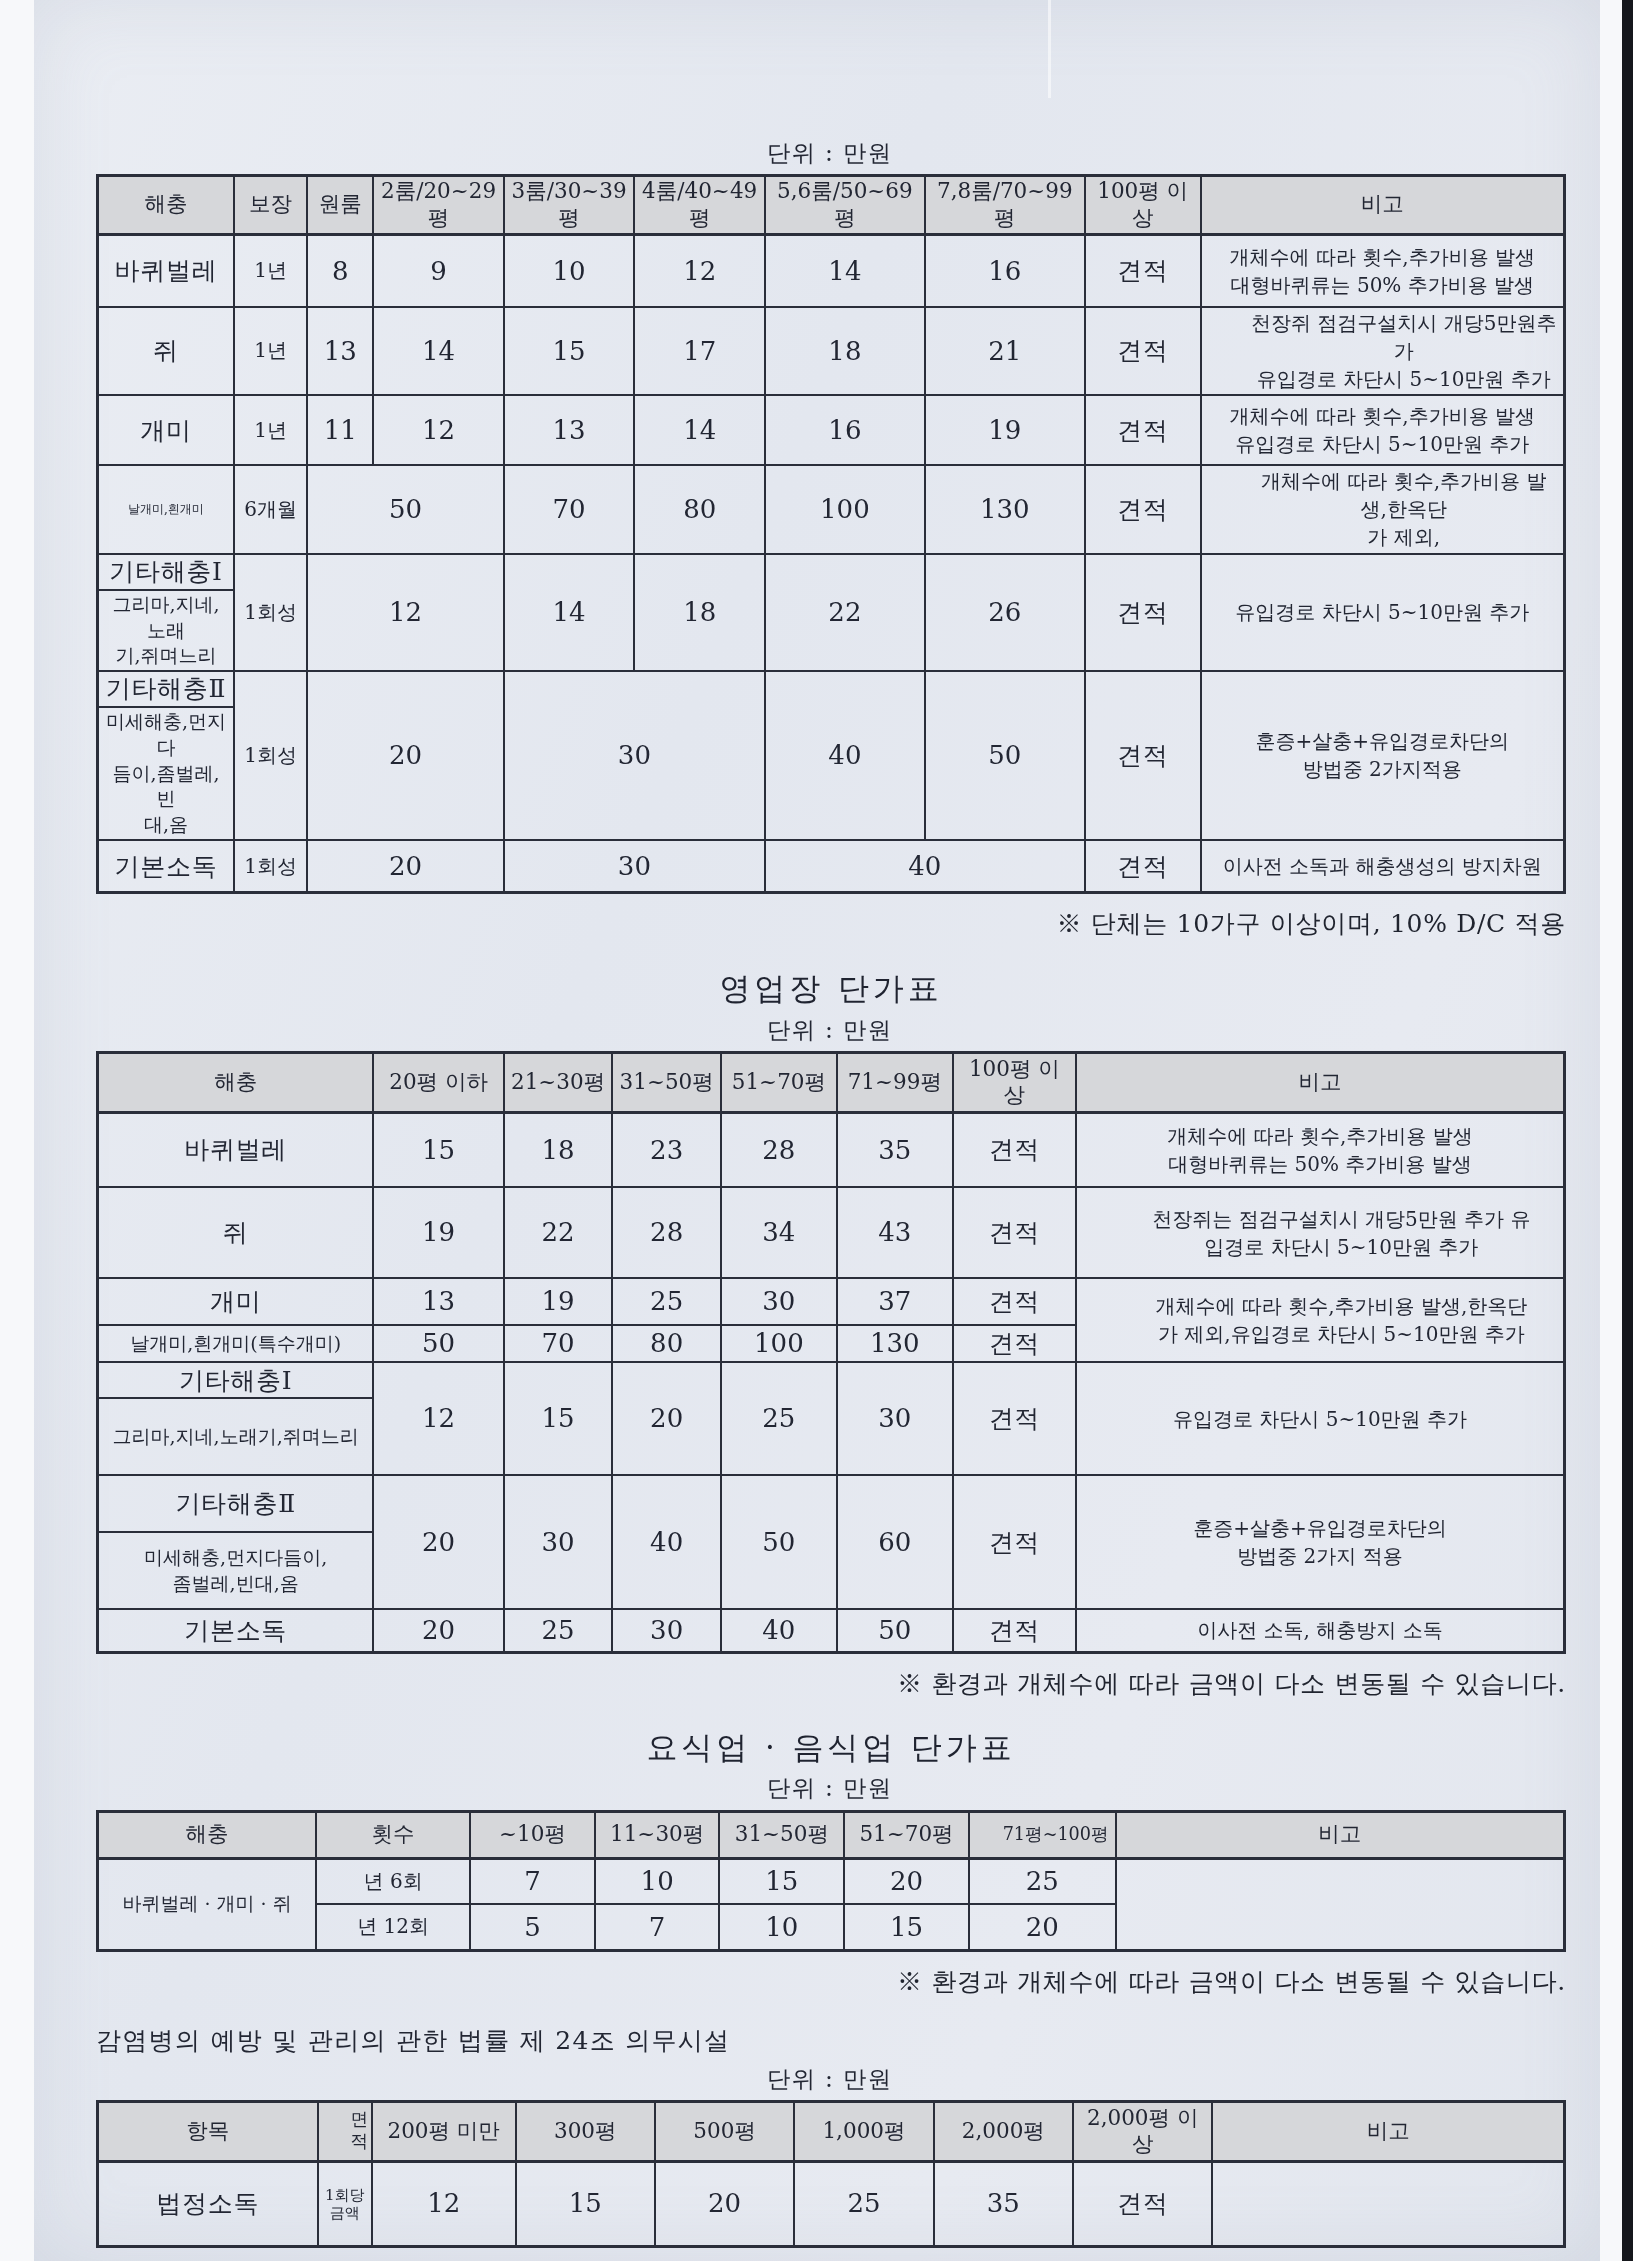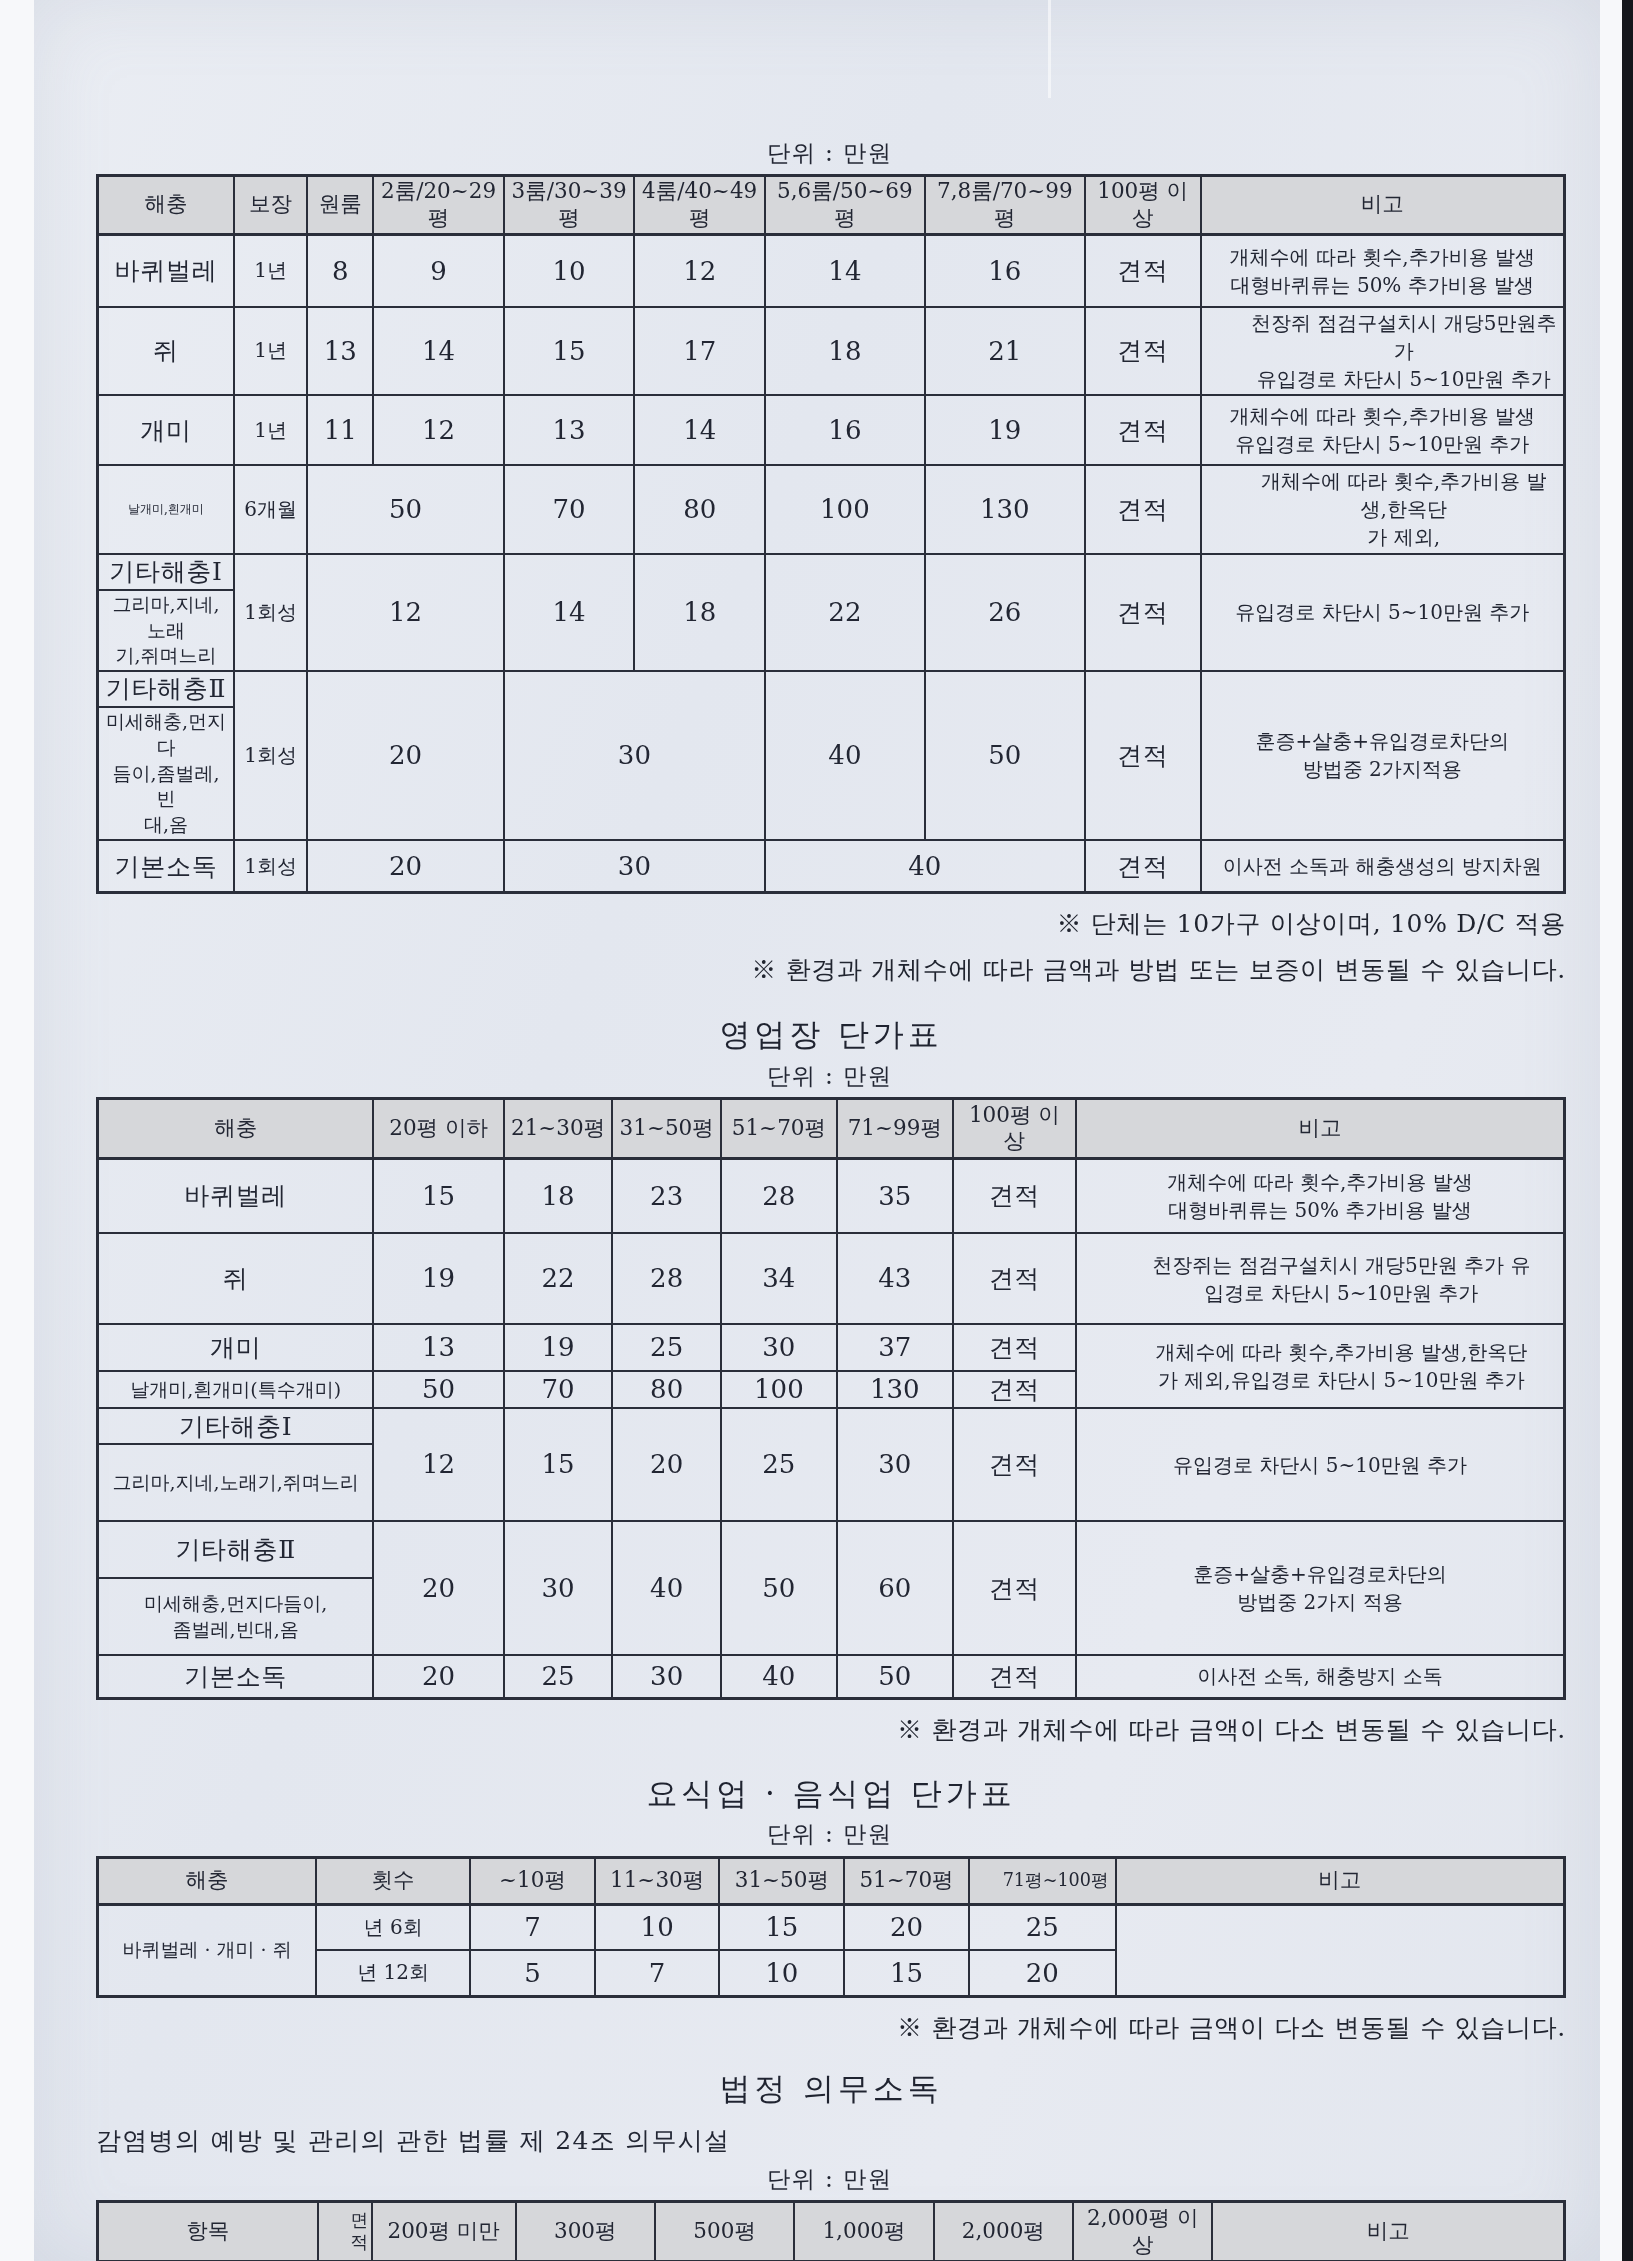--- a/index.html
+++ b/index.html
@@ -176,21 +176,20 @@
             <td class="sm">1회성</td>
             <td colspan="2">20</td>
             <td colspan="2">30</td>
             <td colspan="2">40</td>
             <td class="lbl">견적</td>
             <td class="rem">이사전 소독과 해충생성의 방지차원</td>
           </tr>
         </tbody>
       </table>
     <div class="note">※ 단체는 10가구 이상이며, 10% D/C 적용</div>
-    <div class="note">※ 환경과 개체수에 따라 금액과 방법 또는 보증이 변동될 수 있습니다.</div>
   </section>
 
   <section class="sec-business">
     <h2 class="t-title">영업장 단가표</h2>
     <div class="t-unit">단위 : 만원</div>
     <table>
         <colgroup>
           <col style="width: 18.8%;">
           <col style="width: 8.9%;">
           <col style="width: 7.4%;">
@@ -342,21 +341,20 @@
             <td>10</td>
             <td>15</td>
             <td>20</td>
           </tr>
         </tbody>
       </table>
     <div class="note">※ 환경과 개체수에 따라 금액이 다소 변동될 수 있습니다.</div>
   </section>
 
   <section class="sec-legal">
-    <h2 class="t-title">법정 의무소독</h2>
     <div class="t-sub">감염병의 예방 및 관리의 관한 법률 제 24조 의무시설</div>
     <div class="t-unit">단위 : 만원</div>
     <table>
         <colgroup>
           <col style="width: 15%;">
           <col style="width: 3.7%;">
           <col style="width: 9.8%;">
           <col style="width: 9.5%;">
           <col style="width: 9.5%;">
           <col style="width: 9.5%;">

